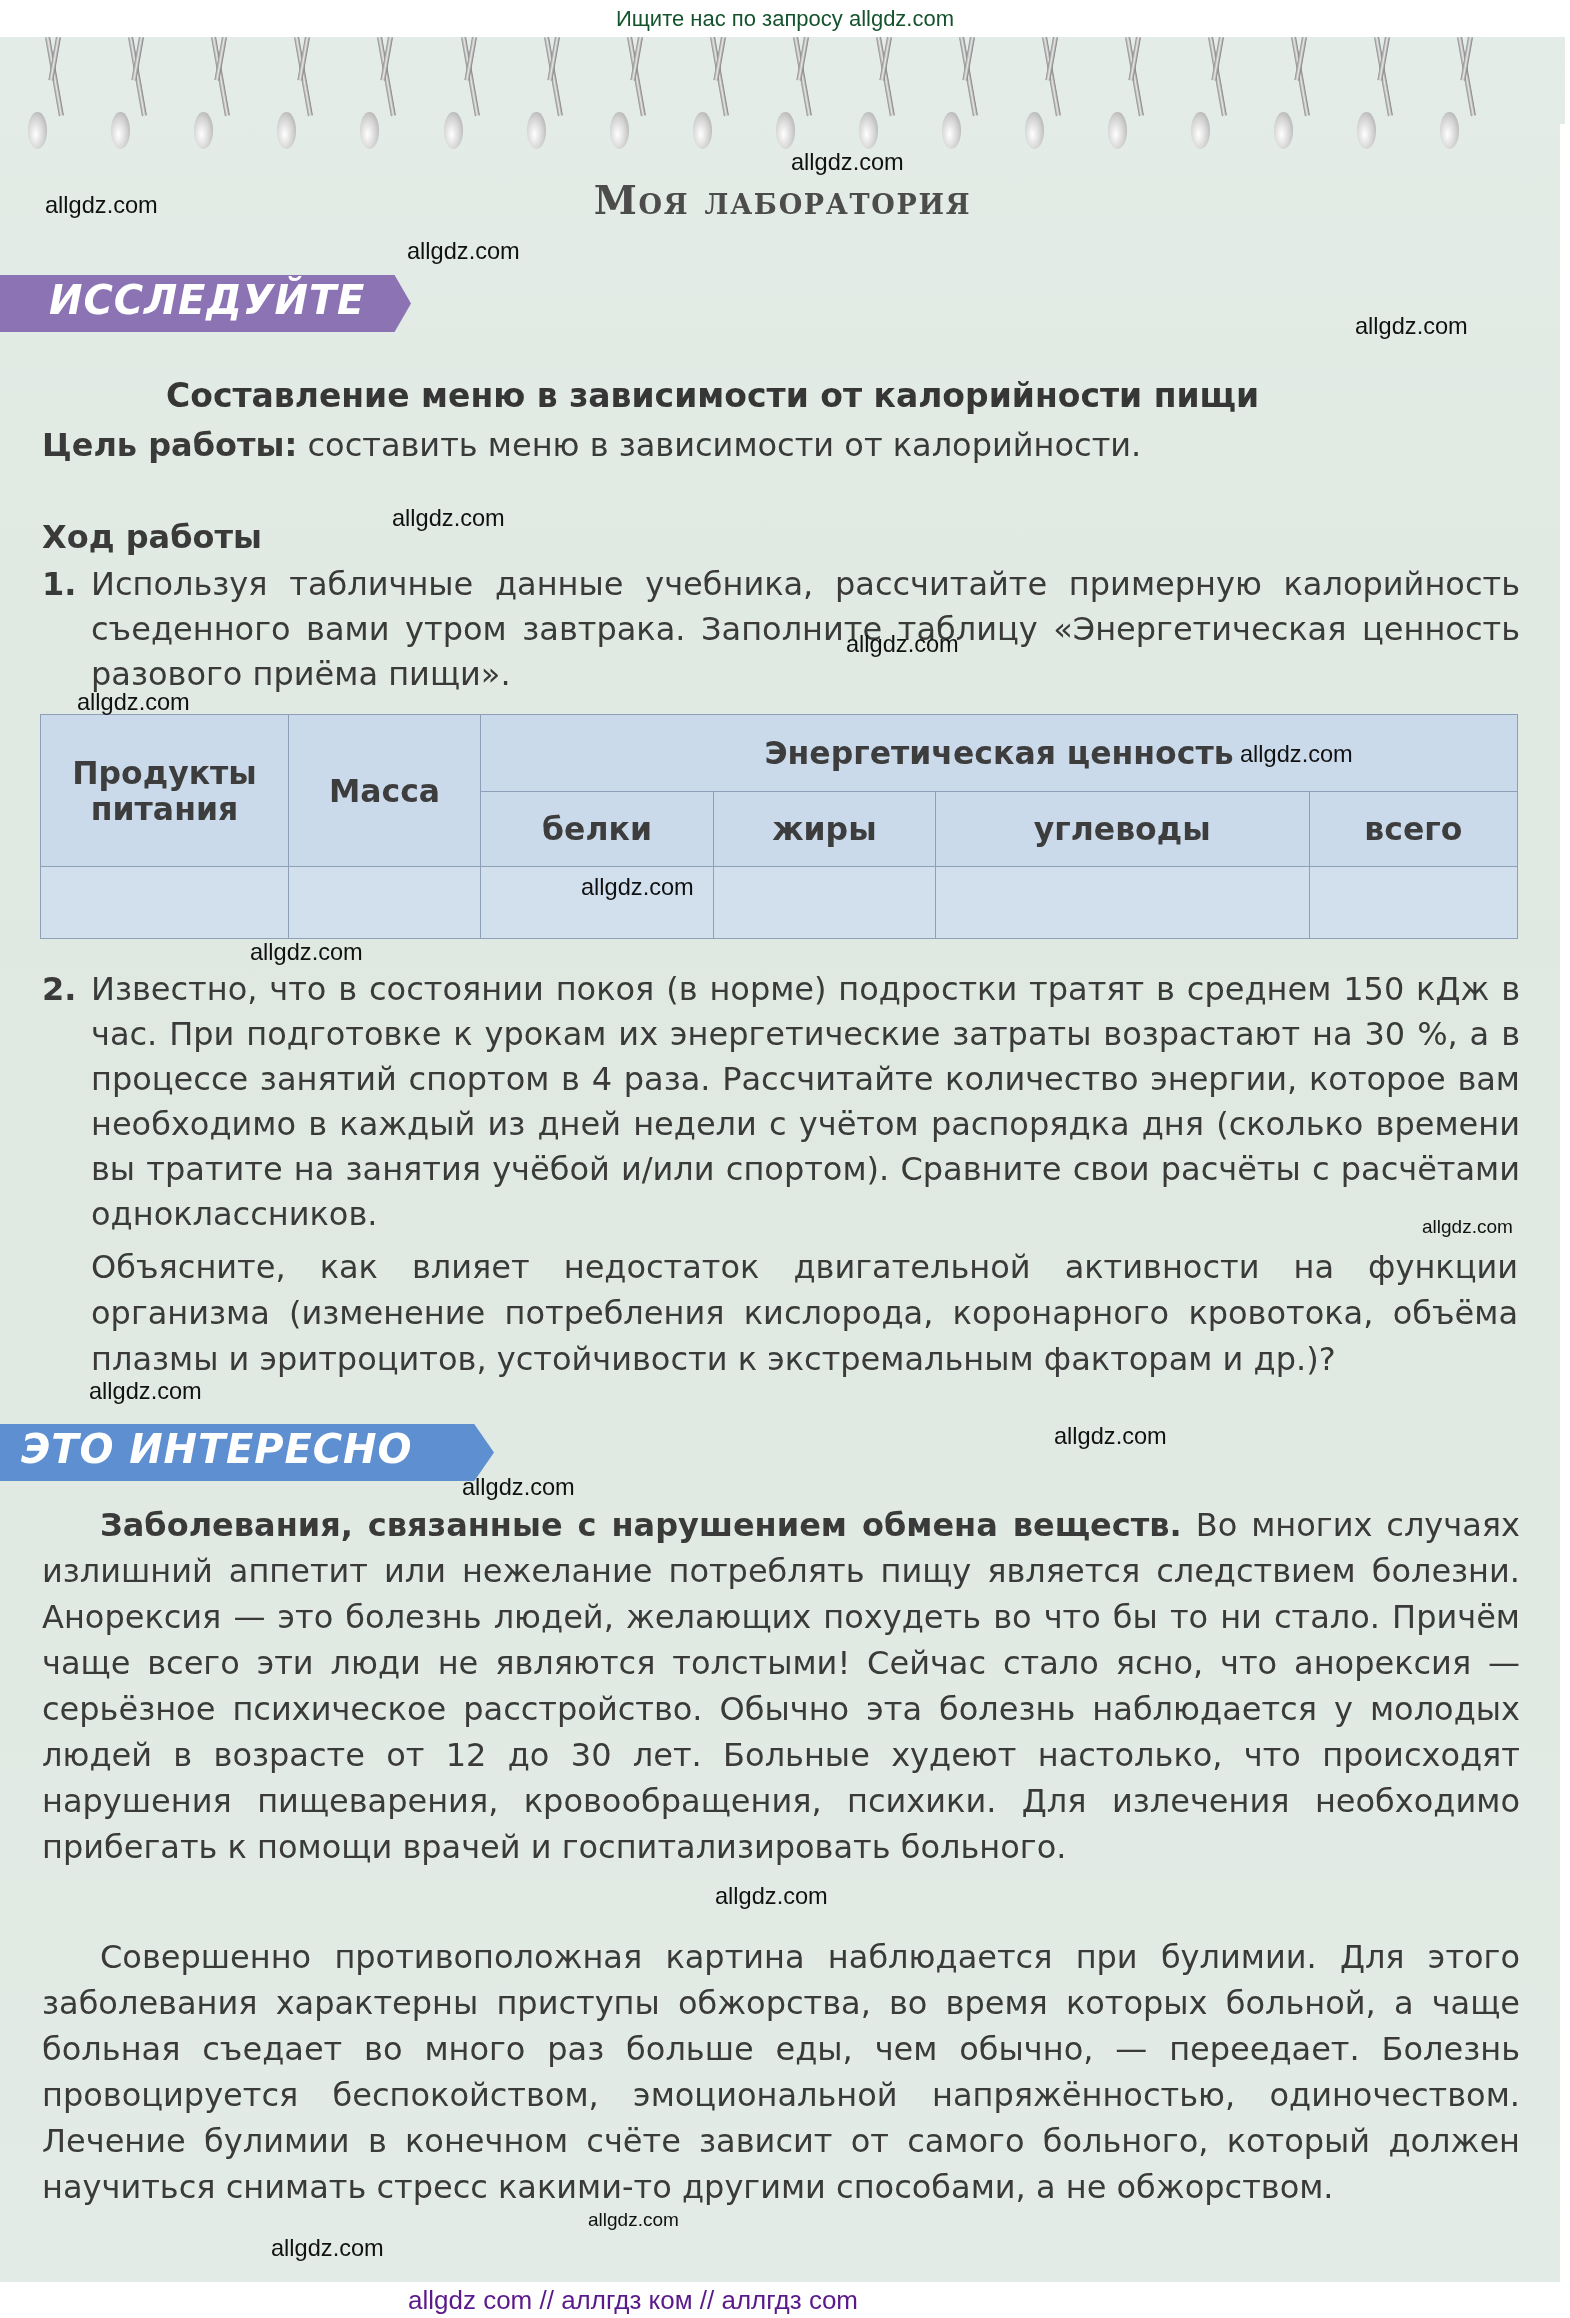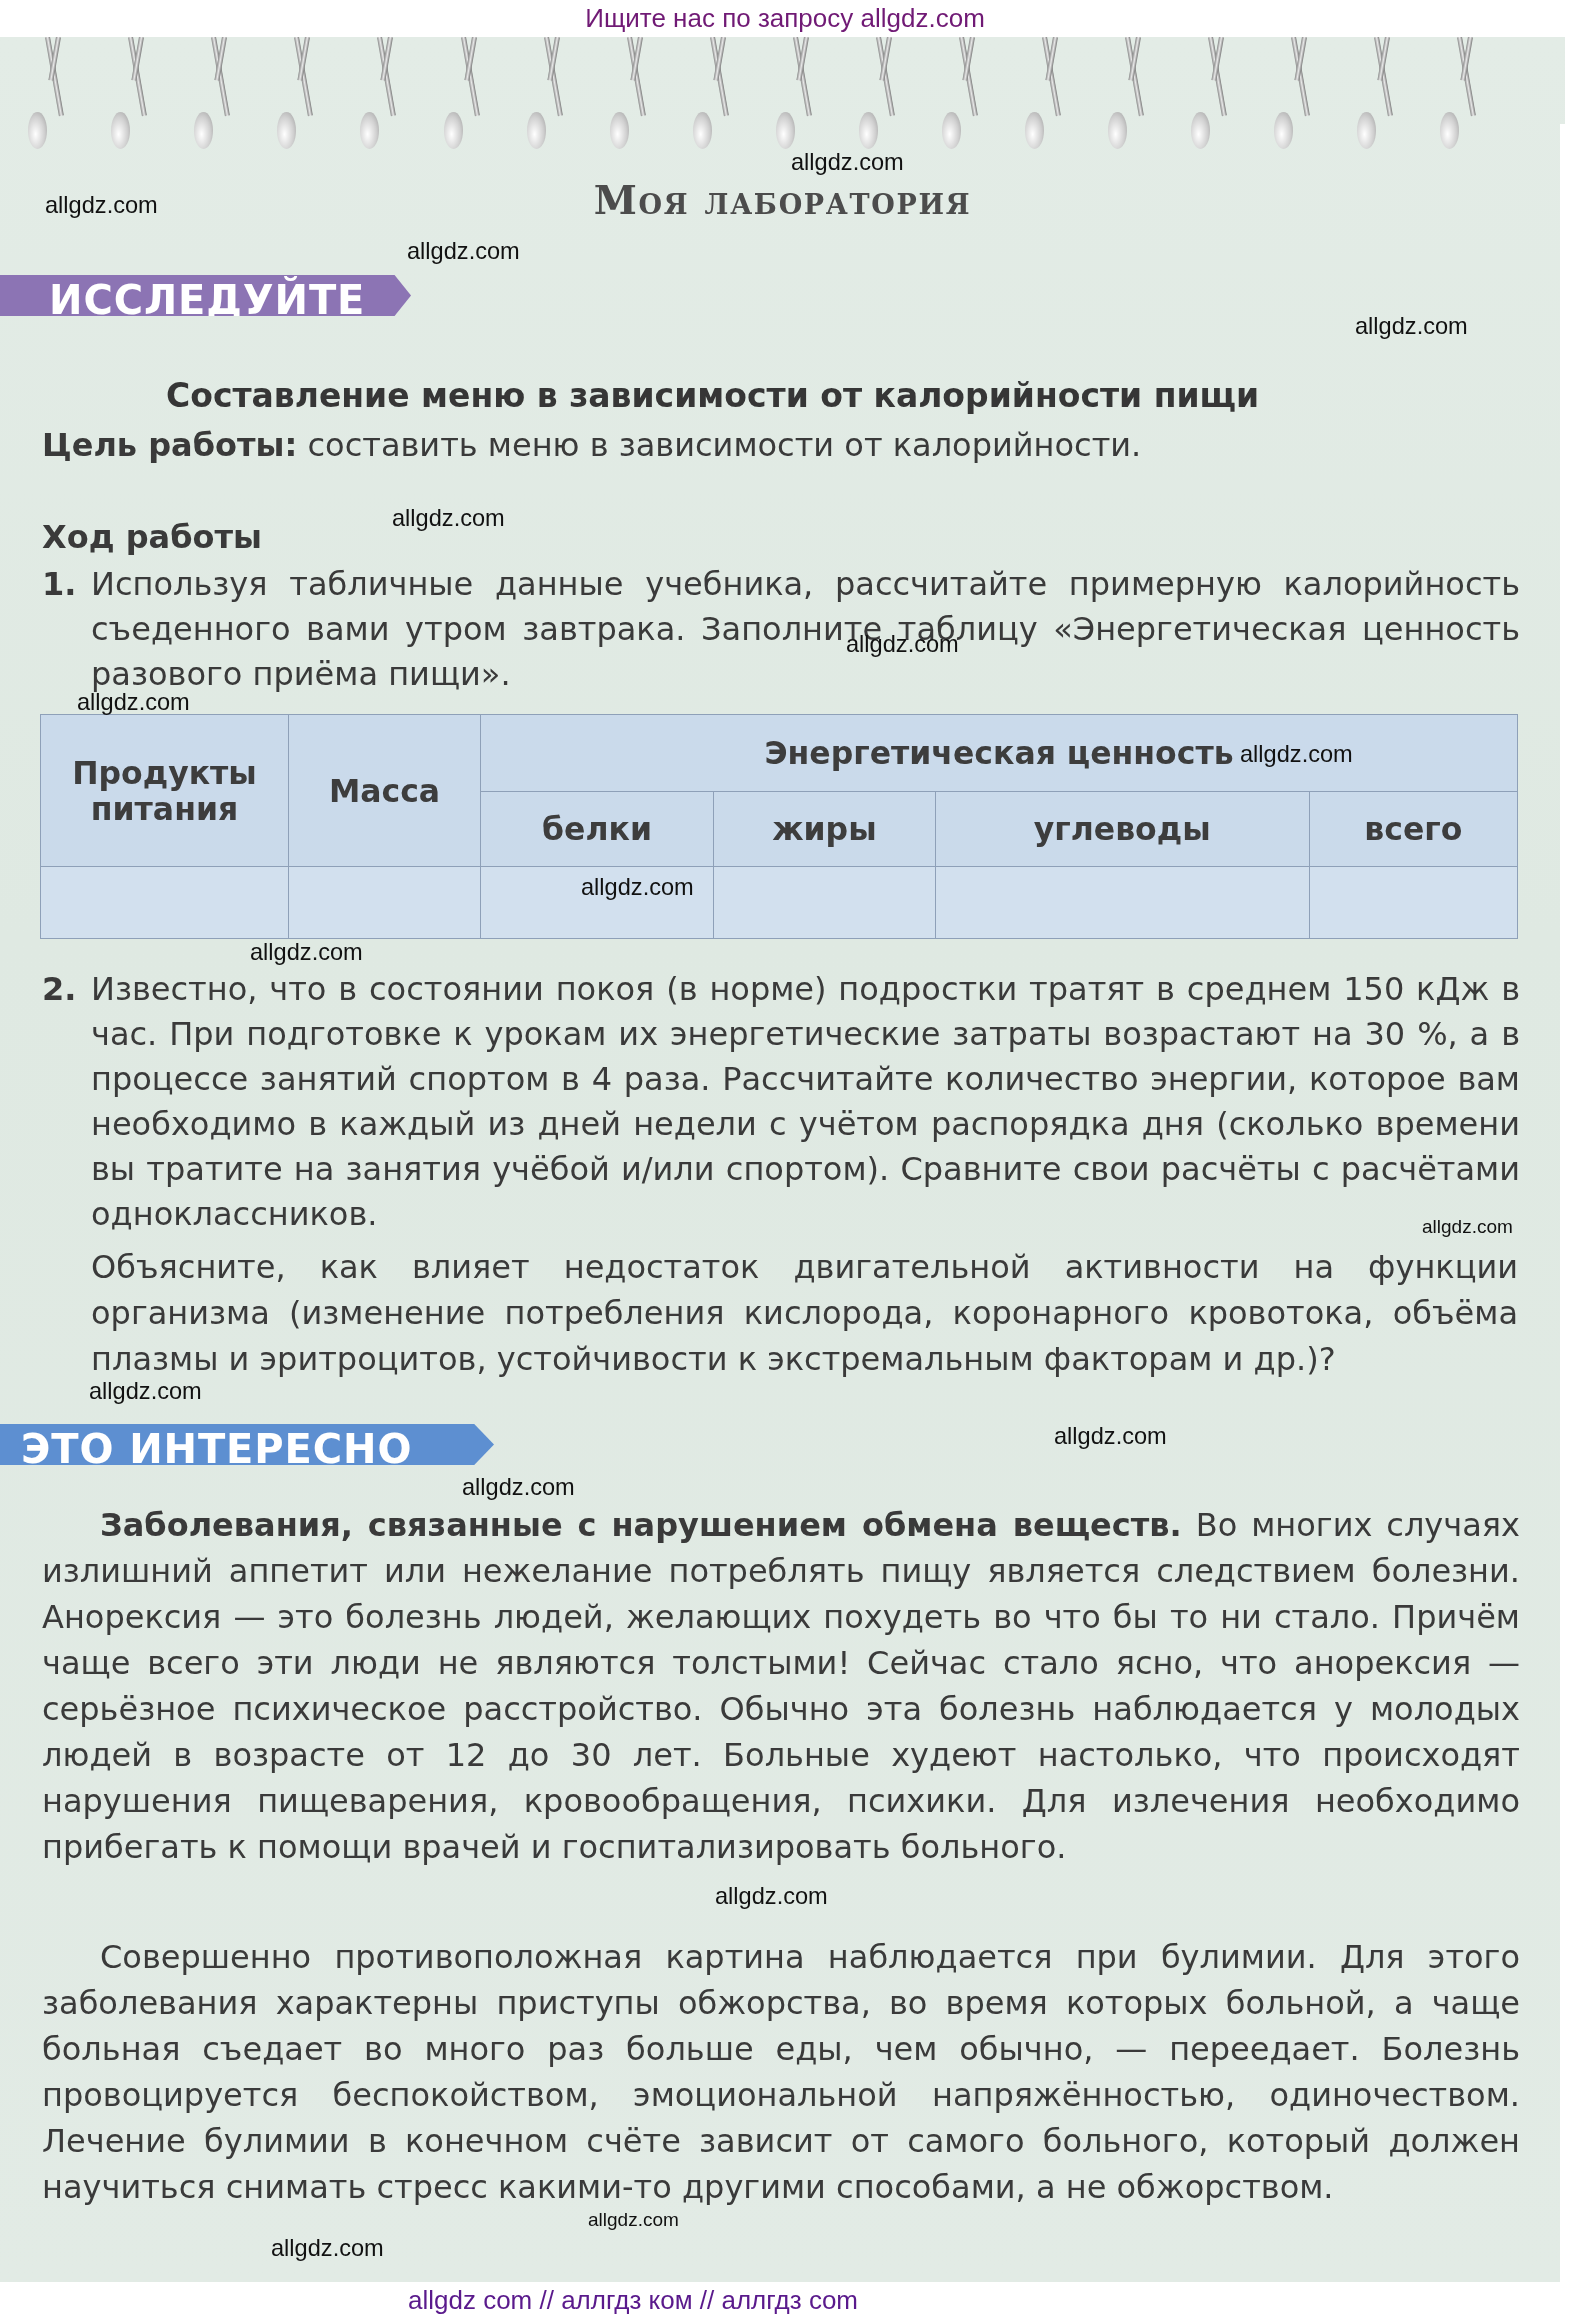--- a/index.html
+++ b/index.html
@@ -5,21 +5,21 @@
   html, body { margin: 0; padding: 0; }
   body {
     width: 1570px; height: 2319px; position: relative; overflow: hidden;
     background: #ffffff;
     font-family: "DejaVu Sans", sans-serif;
     color: #3a3a3a;
   }
   .top-banner {
     position: absolute; left: 0; top: 0; width: 1570px; height: 37px;
     text-align: center; font-family: "Liberation Sans", sans-serif;
-    font-size: 26px; color: #701a75; line-height: 37px;
+    font-size: 22px; color: #14532d; line-height: 37px;
   }
   .page {
     position: absolute; left: 0; top: 37px; width: 1565px; height: 2245px;
     background: linear-gradient(180deg, #e3ece6 0%, #dfe9e2 40%, #e2ebe5 100%);
     overflow: hidden;
   }
   .page-right-edge {
     position: absolute; right: 0; top: 87px; width: 5.2px; height: 2158px;
     background: #ffffff;
   }
@@ -39,22 +39,22 @@
     position: absolute; left: 1.7px; top: 75px; width: 19px; height: 37px;
     border-radius: 50%;
     background: radial-gradient(ellipse at 40% 60%, #ffffff 0%, #d0d0d0 55%, #9a9a9a 100%);
   }
   .title {
     position: absolute; left: 0; width: 1565px; top: 140px; text-align: center;
     font-family: "DejaVu Serif", serif; font-size: 39px; font-weight: bold;
     color: #4c4c4c; letter-spacing: 1.7px; font-variant: small-caps;
   }
   .section-banner {
-    position: absolute; left: 0; height: 41px; color: #fff;
-    font-family: "DejaVu Sans", sans-serif; font-weight: bold; 
+    position: absolute; left: 0; height: 57px; color: #fff;
+    font-family: "DejaVu Sans", sans-serif; font-weight: bold; font-style: italic;
     font-size: 40px; line-height: 51px; padding-left: 49px; box-sizing: border-box;
     clip-path: polygon(0 0, 96% 0, 100% 50%, 96% 100%, 0 100%);
     letter-spacing: 0.9px;
   }
   .banner-research { top: 238px; width: 411px; background: #8c74b4; }
   .banner-interesting { top: 1387px; width: 494px; background: #5d8fd1; padding-left: 21px; }
   .text-block {
     position: absolute; left: 42px; width: 1469px;
     font-size: 32px; line-height: 46px; color: #3a3a3a;
   }

